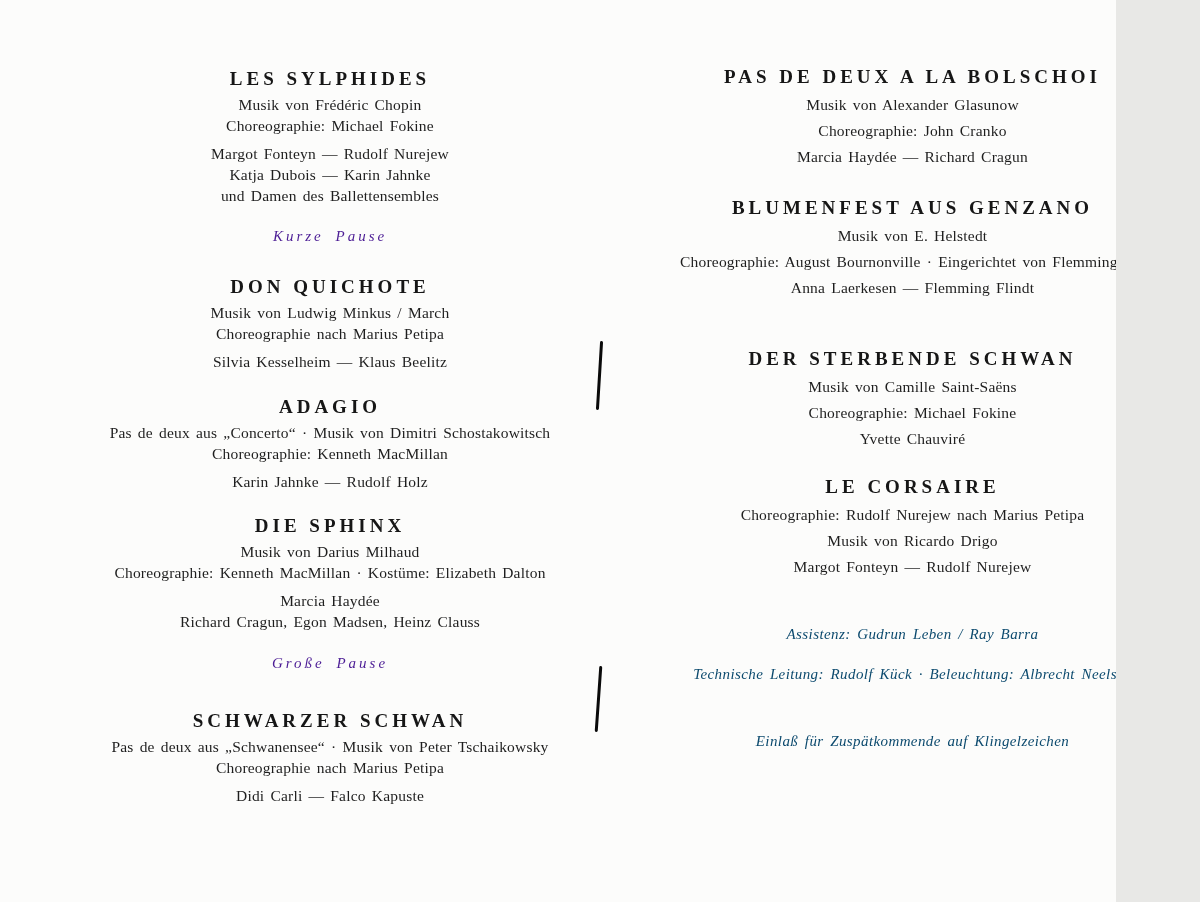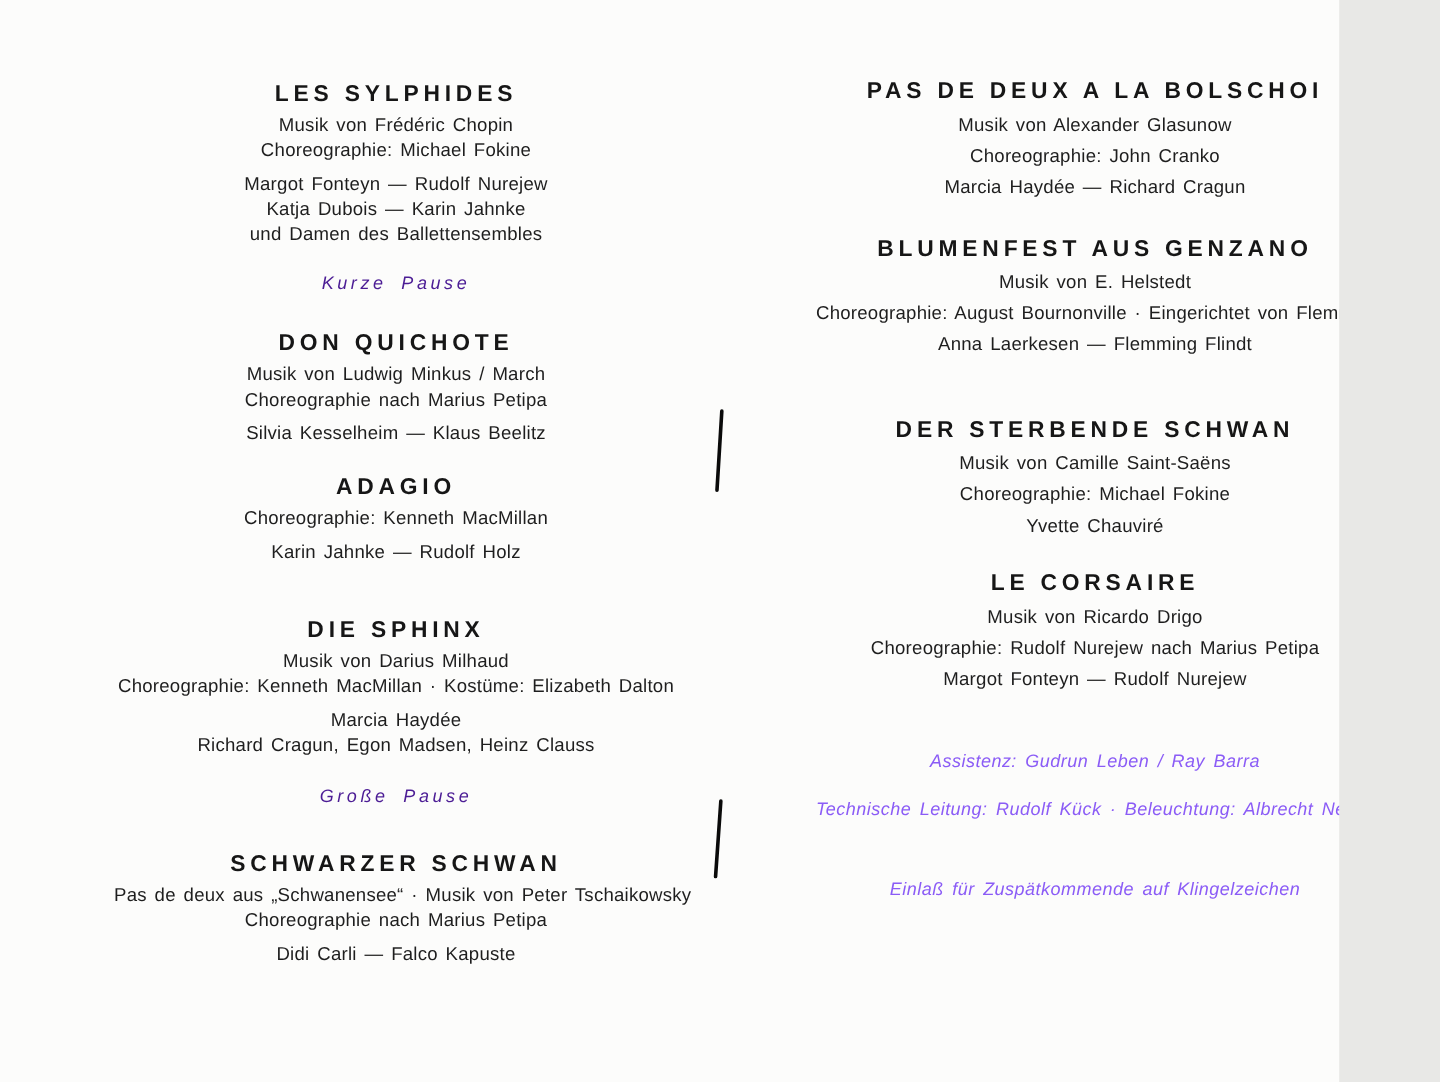--- a/index.html
+++ b/index.html
@@ -5,21 +5,21 @@
   html, body {
     margin: 0;
     padding: 0;
     background: #e8e8e6;
   }
   .scan {
     position: relative;
     width: 1116px;
     height: 902px;
     background: #fcfcfb;
-    font-family: Liberation Sans, sans-serif;
+    font-family: Liberation Serif, serif;
     color: #1e1e1e;
     overflow: hidden;
   }
   .col {
     position: absolute;
     top: 0;
     height: 100%;
   }
   .col-left  { left: 95px;  width: 470px; }
   .col-right { left: 680px; width: 465px; }
@@ -63,21 +63,21 @@
   .note {
     position: absolute;
     left: 0;
     width: 100%;
     text-align: center;
     font-style: italic;
     font-size: 15px;
     letter-spacing: 0.4px;
     word-spacing: 2.5px;
     white-space: nowrap;
-    color: #8b5cf6;
+    color: #0c4a6e;
   }
   .staple {
     position: absolute;
     width: 3px;
     border-radius: 2px;
     background: #0a0a0a;
   }
   .staple-top    { left: 598px; top: 341px; height: 69px; transform: rotate(3.5deg); }
   .staple-bottom { left: 597px; top: 666px; height: 66px; transform: rotate(4deg); }
 </style>
@@ -105,20 +105,21 @@
       <div class="title">DON QUICHOTE</div>
       <div class="line">Musik von Ludwig Minkus / March</div>
       <div class="line">Choreographie nach Marius Petipa</div>
       <div class="performers">
         <div class="line">Silvia Kesselheim — Klaus Beelitz</div>
       </div>
     </div>
 
     <div class="section" style="top:394px">
       <div class="title">ADAGIO</div>
+      <div class="line">Pas de deux aus „Concerto“  ·  Musik von Dimitri Schostakowitsch</div>
       <div class="line">Choreographie: Kenneth MacMillan</div>
       <div class="performers">
         <div class="line">Karin Jahnke — Rudolf Holz</div>
       </div>
     </div>
 
     <div class="section" style="top:513px">
       <div class="title">DIE SPHINX</div>
       <div class="line">Musik von Darius Milhaud</div>
       <div class="line">Choreographie: Kenneth MacMillan  ·  Kostüme: Elizabeth Dalton</div>
@@ -165,22 +166,22 @@
       <div class="title">DER STERBENDE SCHWAN</div>
       <div class="line">Musik von Camille Saint-Saëns</div>
       <div class="line">Choreographie: Michael Fokine</div>
       <div class="performers">
         <div class="line">Yvette Chauviré</div>
       </div>
     </div>
 
     <div class="section" style="top:474px">
       <div class="title">LE CORSAIRE</div>
+      <div class="line">Choreographie: Rudolf Nurejew nach Marius Petipa</div>
       <div class="line">Musik von Ricardo Drigo</div>
-      <div class="line">Choreographie: Rudolf Nurejew nach Marius Petipa</div>
       <div class="performers">
         <div class="line">Margot Fonteyn — Rudolf Nurejew</div>
       </div>
     </div>
 
     <div class="note" style="top:626px">Assistenz: Gudrun Leben / Ray Barra</div>
     <div class="note" style="top:666px">Technische Leitung: Rudolf Kück  ·  Beleuchtung: Albrecht Neelsen</div>
     <div class="note" style="top:733px">Einlaß für Zuspätkommende auf Klingelzeichen</div>
 
   </section>

